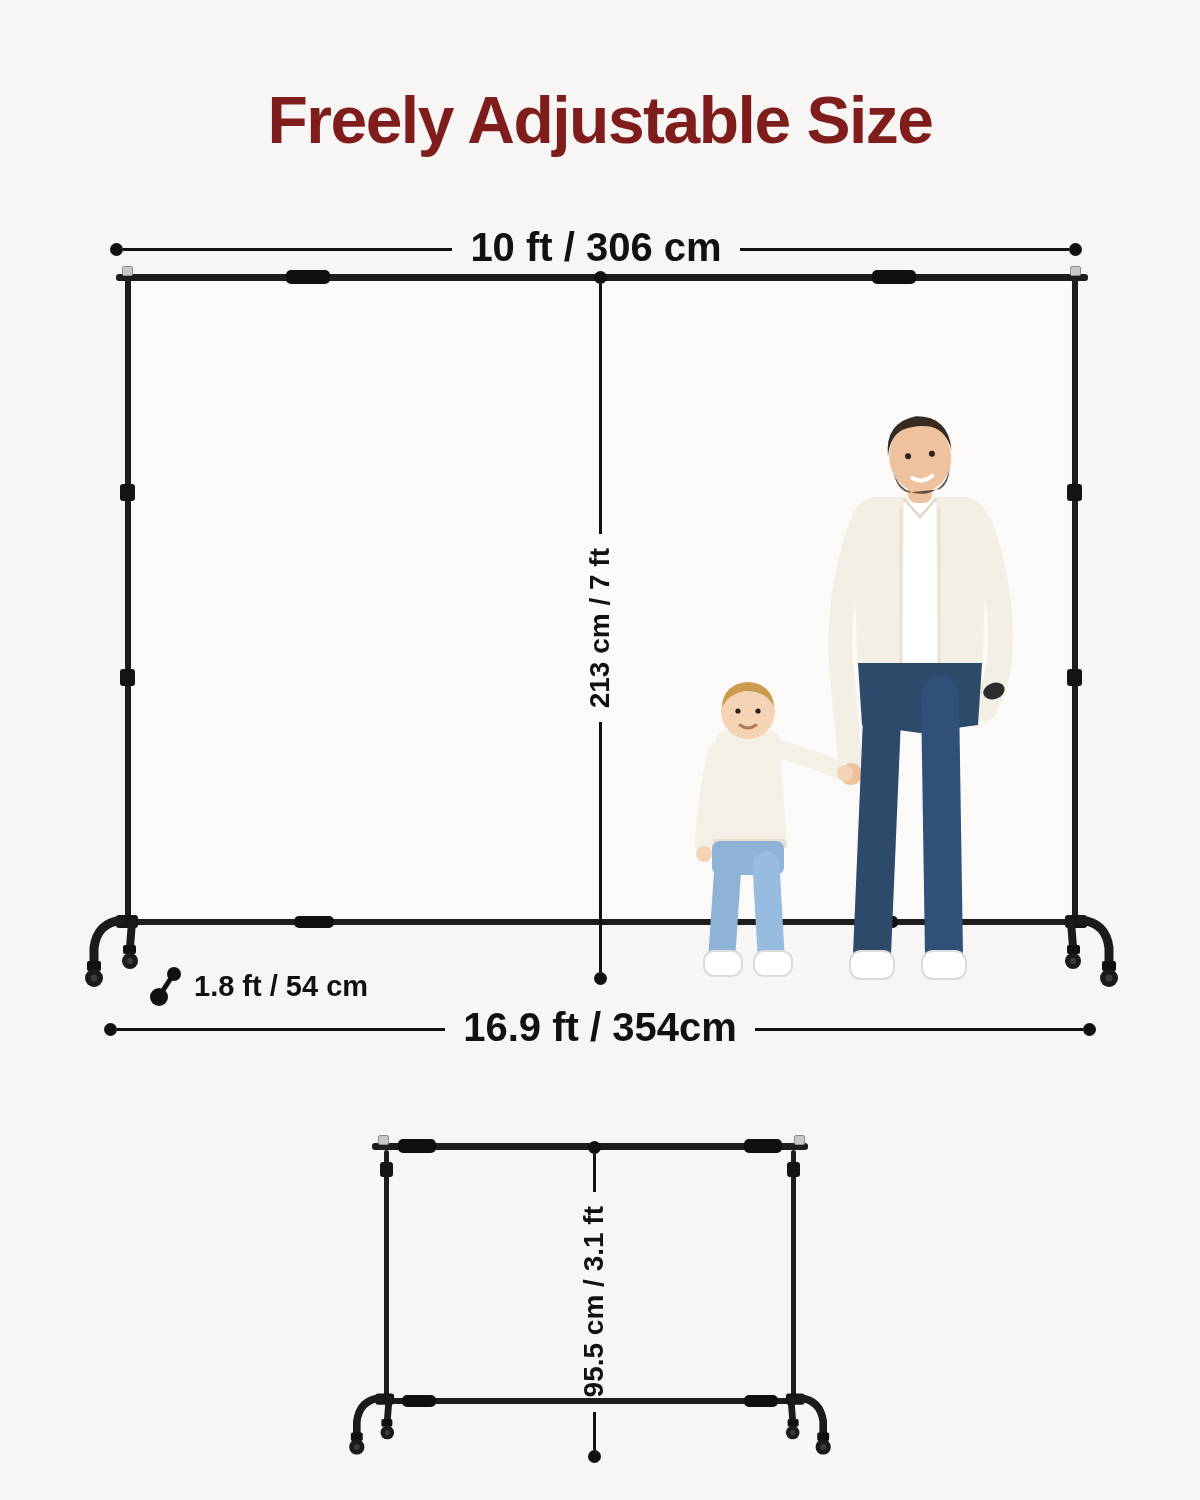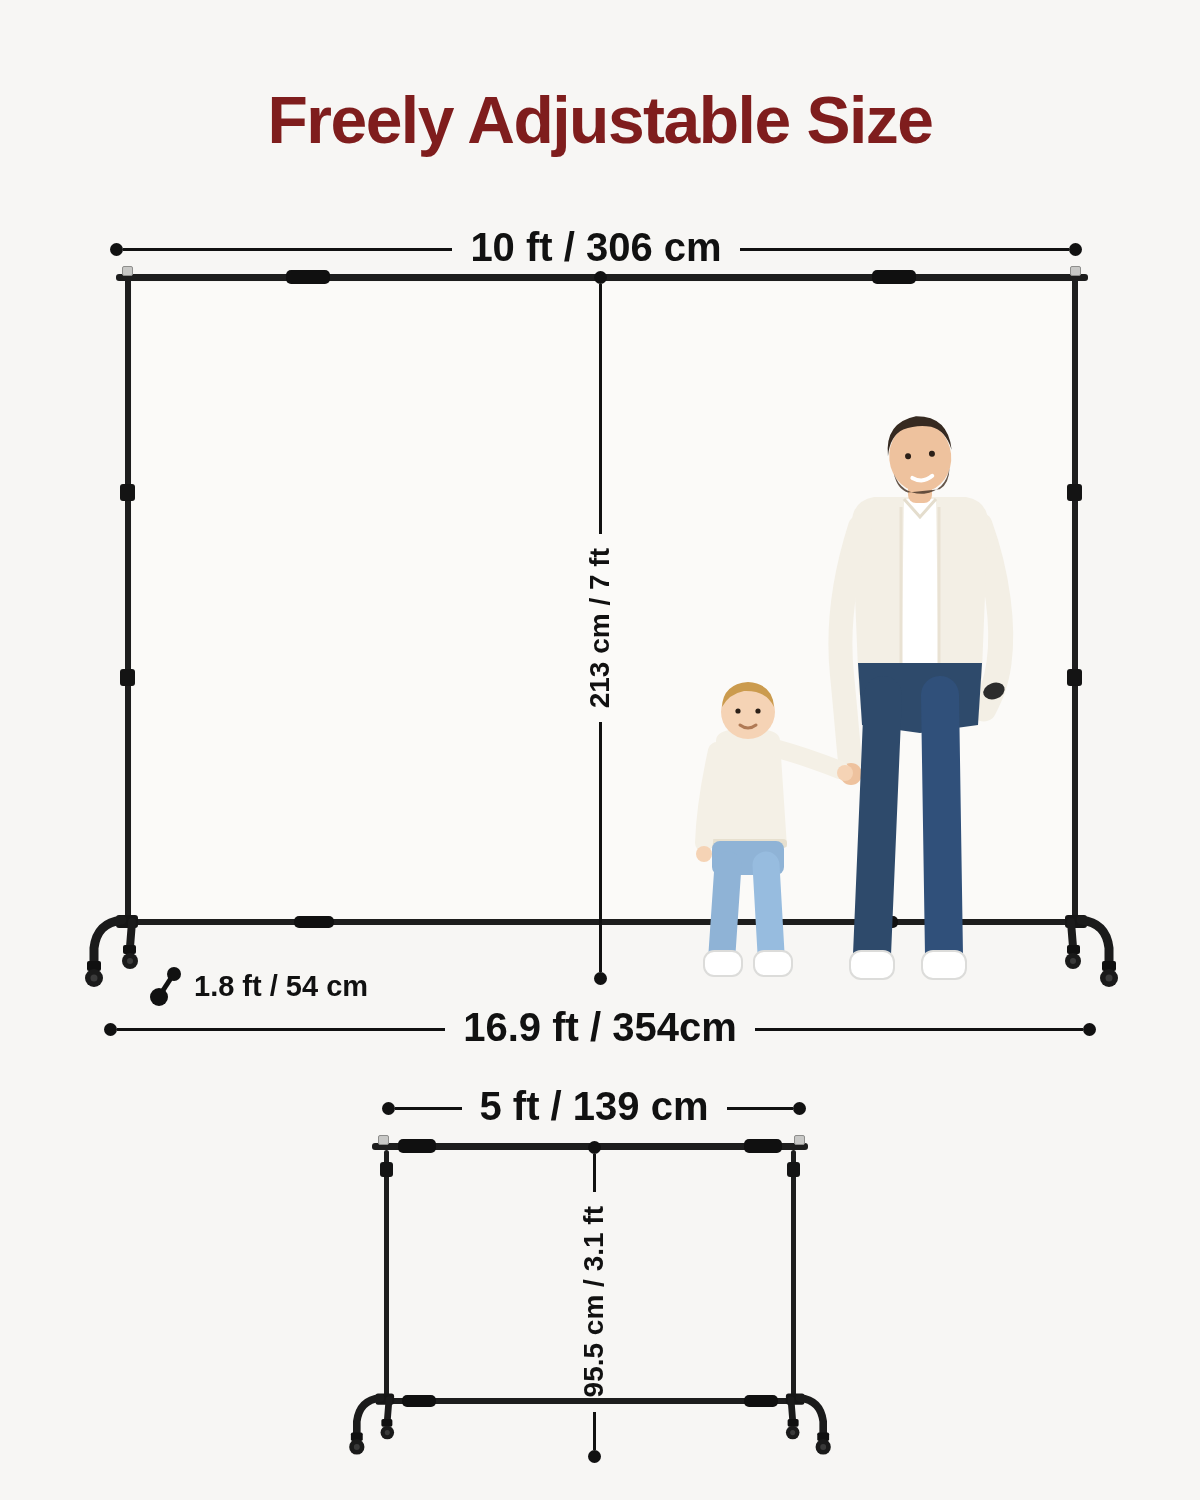--- a/index.html
+++ b/index.html
@@ -173,27 +173,20 @@
   </div>
 
   <div class="dim-h" style="left:104px; top:1007px; width:992px;">
     <span class="dot"></span>
     <span class="ln"></span>
     <span class="lbl">16.9 ft / 354cm</span>
     <span class="ln"></span>
     <span class="dot"></span>
   </div>
 
-  <div class="dim-h" style="left:382px; top:1086px; width:424px;">
-    <span class="dot"></span>
-    <span class="ln"></span>
-    <span class="lbl">5 ft / 139 cm</span>
-    <span class="ln"></span>
-    <span class="dot"></span>
-  </div>
 
   <div class="bar" style="left:372px; top:1143px; width:436px; height:7px;"></div>
   <div class="screw" style="left:378px; top:1135px;"></div>
   <div class="screw" style="left:794px; top:1135px;"></div>
   <div class="collar" style="left:398px; top:1139px; width:38px; height:14px;"></div>
   <div class="collar" style="left:744px; top:1139px; width:38px; height:14px;"></div>
 
   <div class="bar" style="left:384px; top:1150px; width:5px; height:252px;"></div>
   <div class="bar" style="left:791px; top:1150px; width:5px; height:252px;"></div>
   <div class="knob" style="left:380px; top:1162px; width:13px; height:15px;"></div>

